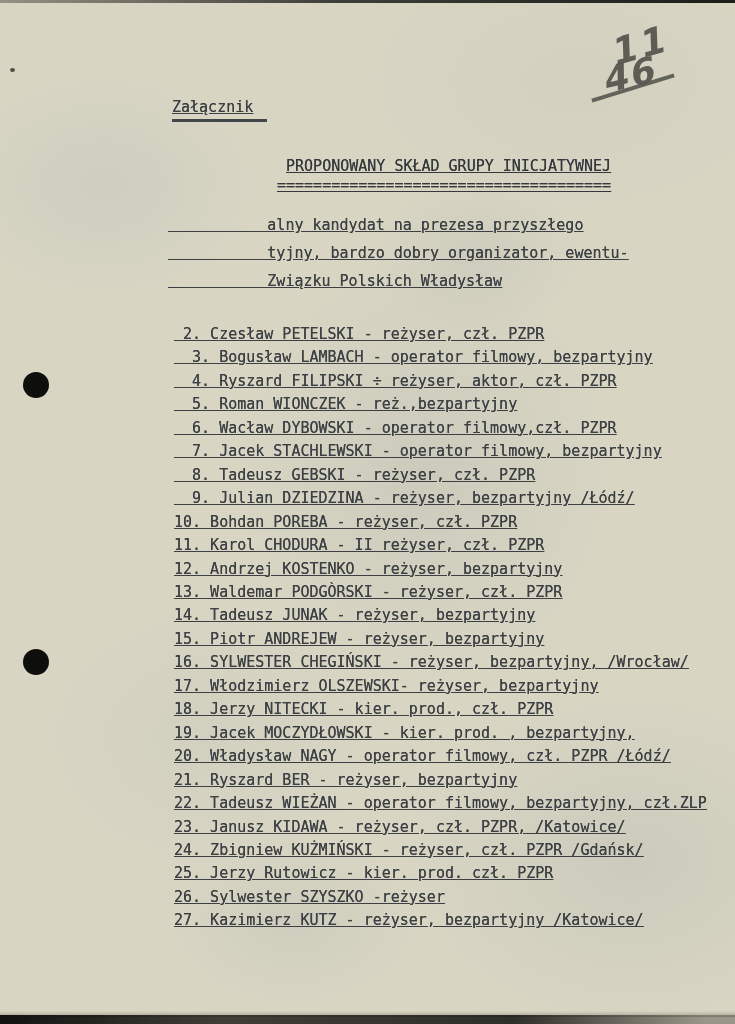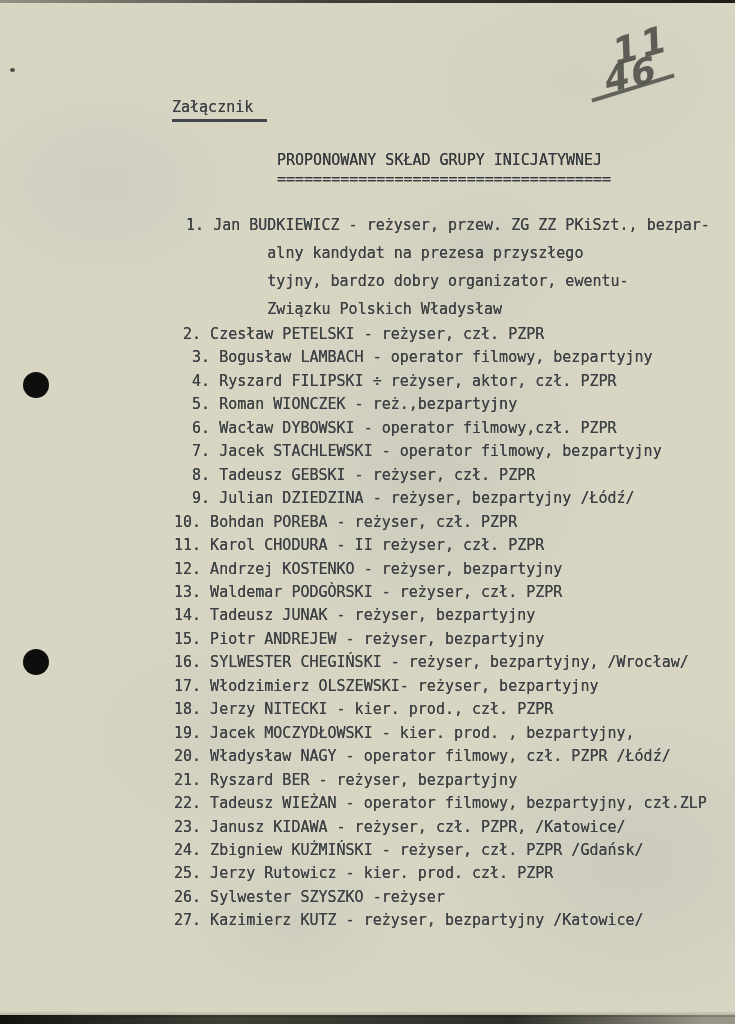--- a/index.html
+++ b/index.html
@@ -14,26 +14,26 @@
     background-image:
       radial-gradient(ellipse 220px 160px at 14% 18%, rgba(193,196,186,.45), transparent 70%),
       radial-gradient(ellipse 320px 200px at 78% 8%,  rgba(203,201,187,.40), transparent 70%),
       radial-gradient(ellipse 260px 300px at 58% 46%, rgba(173,177,169,.28), transparent 72%),
       radial-gradient(ellipse 240px 190px at 28% 72%, rgba(199,199,185,.38), transparent 70%),
       radial-gradient(ellipse 320px 240px at 86% 84%, rgba(176,179,170,.30), transparent 70%),
       radial-gradient(ellipse 180px 120px at 40% 90%, rgba(188,190,178,.35), transparent 70%),
       radial-gradient(ellipse 150px 110px at 65% 25%, rgba(168,172,164,.22), transparent 70%);
     color:#3c4044;
   }
-  .typed{white-space:pre; text-shadow:0 0 .6px rgba(50,54,58,.85);}
+  .typed{white-space:pre; text-shadow:0 0 .6px rgba(50,54,58,.85);text-decoration:underline;}
   #attachment{
     position:absolute;left:172px;top:98px;font-size:15px;line-height:18px;
     border-bottom:3px solid #42454a;padding:0 14px 3px 0;
   }
-  #title-block{position:absolute;left:277px;top:151px;font-size:15px;line-height:19px;color:#34383c;}
+  #title-block{position:absolute;left:277px;top:157px;font-size:15px;line-height:19px;color:#34383c;text-align:right;}
   #first-entry{position:absolute;left:168px;top:211px;font-size:15px;line-height:28px;}
   #entry-list{position:absolute;left:174px;top:323px;font-size:15px;line-height:23.45px;}
   .tline{white-space:pre;}
   .hole{position:absolute;left:23px;width:26px;height:26px;border-radius:50%;background:#0e0e0c;}
   #hole-top{top:372px;}
   #hole-bottom{top:649px;}
   .handwriting{
     position:absolute;font-family:"DejaVu Sans", sans-serif;font-weight:bold;
     color:#53544d;opacity:.92;
   }
@@ -69,21 +69,21 @@
   <div class="handwriting" id="hw-crossed">46</div>
   <div id="hw-strike"></div>
 
   <div id="attachment" class="typed">Załącznik</div>
 
   <div id="title-block">
     <div class="typed">PROPONOWANY SKŁAD GRUPY INICJATYWNEJ</div>
     <div class="typed">=====================================</div>
   </div>
 
-  <div id="first-entry" class="typed"><div class="tline">  1. Jan BUDKIEWICZ - reżyser, przew. ZG ZZ PKiSzt., bezpar-</div><div class="tline">           alny kandydat na prezesa przyszłego</div><div class="tline">           tyjny, bardzo dobry organizator, ewentu-</div><div class="tline">           Związku Polskich Władysław</div></div>
+  <div id="first-entry" class="typed"><div class="tline">           alny kandydat na prezesa przyszłego</div><div class="tline">           tyjny, bardzo dobry organizator, ewentu-</div><div class="tline">           Związku Polskich Władysław</div></div>
 
   <div id="entry-list" class="typed"><div class="tline"> 2. Czesław PETELSKI - reżyser, czł. PZPR</div><div class="tline">  3. Bogusław LAMBACH - operator filmowy, bezpartyjny</div><div class="tline">  4. Ryszard FILIPSKI ÷ reżyser, aktor, czł. PZPR</div><div class="tline">  5. Roman WIONCZEK - reż.,bezpartyjny</div><div class="tline">  6. Wacław DYBOWSKI - operator filmowy,czł. PZPR</div><div class="tline">  7. Jacek STACHLEWSKI - operator filmowy, bezpartyjny</div><div class="tline">  8. Tadeusz GEBSKI - reżyser, czł. PZPR</div><div class="tline">  9. Julian DZIEDZINA - reżyser, bezpartyjny /Łódź/</div><div class="tline">10. Bohdan POREBA - reżyser, czł. PZPR</div><div class="tline">11. Karol CHODURA - II reżyser, czł. PZPR</div><div class="tline">12. Andrzej KOSTENKO - reżyser, bezpartyjny</div><div class="tline">13. Waldemar PODGÒRSKI - reżyser, czł. PZPR</div><div class="tline">14. Tadeusz JUNAK - reżyser, bezpartyjny</div><div class="tline">15. Piotr ANDREJEW - reżyser, bezpartyjny</div><div class="tline">16. SYLWESTER CHEGIŃSKI - reżyser, bezpartyjny, /Wrocław/</div><div class="tline">17. Włodzimierz OLSZEWSKI- reżyser, bezpartyjny</div><div class="tline">18. Jerzy NITECKI - kier. prod., czł. PZPR</div><div class="tline">19. Jacek MOCZYDŁOWSKI - kier. prod. , bezpartyjny,</div><div class="tline">20. Władysław NAGY - operator filmowy, czł. PZPR /Łódź/</div><div class="tline">21. Ryszard BER - reżyser, bezpartyjny</div><div class="tline">22. Tadeusz WIEŻAN - operator filmowy, bezpartyjny, czł.ZLP</div><div class="tline">23. Janusz KIDAWA - reżyser, czł. PZPR, /Katowice/</div><div class="tline">24. Zbigniew KUŻMIŃSKI - reżyser, czł. PZPR /Gdańsk/</div><div class="tline">25. Jerzy Rutowicz - kier. prod. czł. PZPR</div><div class="tline">26. Sylwester SZYSZKO -reżyser</div><div class="tline">27. Kazimierz KUTZ - reżyser, bezpartyjny /Katowice/</div></div>
 
   <div class="hole" id="hole-top"></div>
   <div class="hole" id="hole-bottom"></div>
 
   <div id="edge-bottom-shadow"></div>
   <div id="edge-bottom"></div>
 </div>
 

